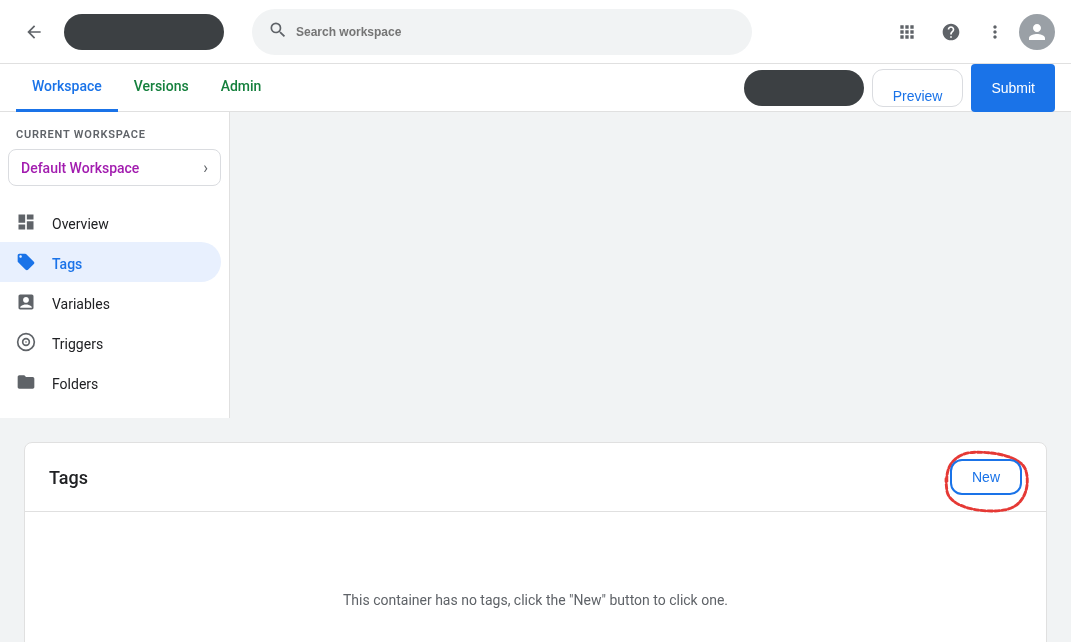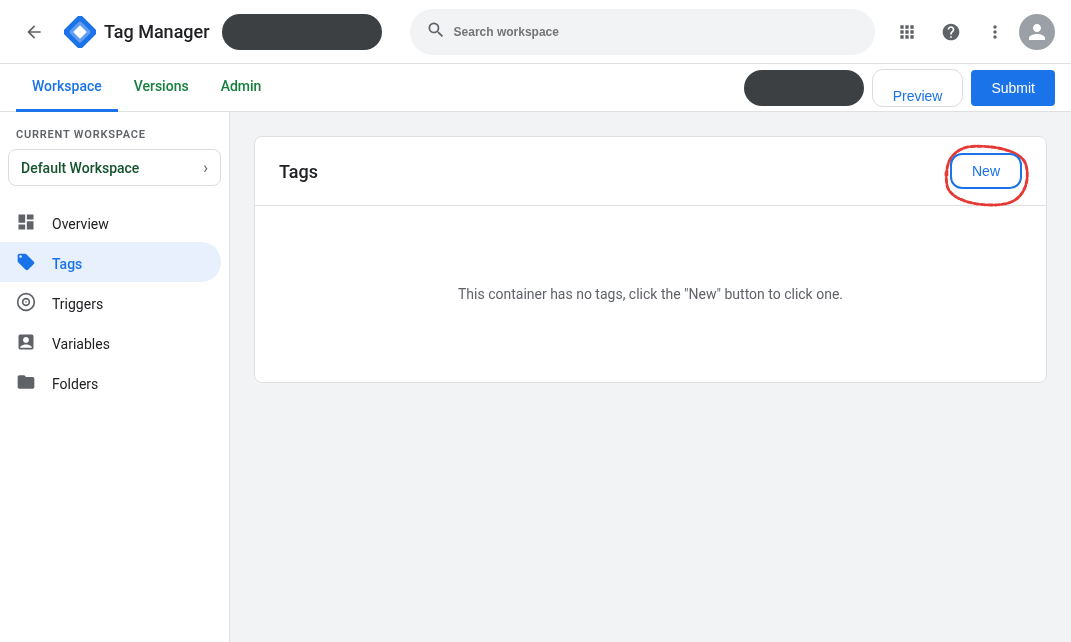--- a/index.html
+++ b/index.html
@@ -135,35 +135,36 @@
       padding: 18px 20px;
       border: 1px solid #dadce0;
       border-radius: 11px;
       background: #fff;
       color: #1a73e8;
       font-size: 14px;
       font-weight: 500;
       cursor: pointer;
     }
     .btn-submit {
-      height: 36px;
+      height: 48px;
       padding: 0 20px;
       border: none;
       border-radius: 4px;
       background: #1a73e8;
       color: #fff;
       font-size: 14px;
       font-weight: 500;
       cursor: pointer;
     }
 
     
     .layout {
       display: flex;
       height: calc(100vh - 112px);
+      flex-direction: column;
     }
 
     
     .sidebar {
       width: 230px;
       background: #fff;
       padding: 16px 0;
       flex-shrink: 0;
       border-right: 1px solid #e0e0e0;
     }
@@ -182,21 +183,21 @@
       margin: 0 8px 16px;
       padding: 8px 12px;
       border: 1px solid #dadce0;
       border-radius: 8px;
       cursor: pointer;
       background: #fff;
     }
     .workspace-name {
       font-size: 14px;
       font-weight: 500;
-      color: #14532d;
+      color: #a21caf;
     }
     .chevron-right { color: #5f6368; font-size: 16px; }
 
     .sidebar-item {
       display: flex;
       align-items: flex-end;
       gap: 16px;
       padding: 10px 16px;
       cursor: pointer;
       border-radius: 0 24px 24px 0;
@@ -275,28 +276,20 @@
 </head>
 <body>
 
 <div class="topbar">
   <button class="back-btn">
     <svg class="svg-icon" viewBox="0 0 24 24">
         <path d="M20 11H7.83l5.59-5.59L12 4l-8 8 8 8 1.41-1.41L7.83 13H20v-2z"></path>
       </svg>
   </button>
 
-  <div class="logo-container">
-    <svg class="logo-diamond" viewBox="0 0 40 40">
-      <rect x="4" y="4" width="32" height="32" rx="4" fill="#1a73e8" transform="rotate(45 20 20)"></rect>
-      <rect x="10" y="10" width="20" height="20" rx="2" fill="#fff" transform="rotate(45 20 20)" opacity="0.3"></rect>
-      <rect x="14" y="14" width="12" height="12" rx="1" fill="#fff" transform="rotate(45 20 20)"></rect>
-    </svg>
-    <span class="app-title">Tag Manager</span>
-  </div>
 
   <div class="account-pill"></div>
 
   <div class="search-bar">
     <span class="search-icon-wrap">
       <svg class="svg-icon" viewBox="0 0 24 24" fill="#5f6368">
           <path d="M15.5 14h-.79l-.28-.27A6.471 6.471 0 0 0 16 9.5 6.5 6.5 0 1 0 9.5 16c1.61 0 3.09-.59 4.23-1.57l.27.28v.79l5 4.99L20.49 19l-4.99-5zm-6 0C7.01 14 5 11.99 5 9.5S7.01 5 9.5 5 14 7.01 14 9.5 11.99 14 9.5 14z"></path>
         </svg>
     </span>
     <input type="text" placeholder="Search workspace" style="">
@@ -362,41 +355,41 @@
         <svg class="svg-icon" viewBox="0 0 24 24">
             <path d="M21.41 11.58l-9-9C12.05 2.22 11.55 2 11 2H4c-1.1 0-2 .9-2 2v7c0 .55.22 1.05.59 1.42l9 9c.36.36.86.58 1.41.58.55 0 1.05-.22 1.41-.59l7-7c.37-.36.59-.86.59-1.41 0-.55-.23-1.06-.59-1.42zM5.5 7C4.67 7 4 6.33 4 5.5S4.67 4 5.5 4 7 4.67 7 5.5 6.33 7 5.5 7z"></path>
           </svg>
       </span>
       <span>Tags</span>
     </div>
 
     <div class="sidebar-item">
       <span class="sidebar-icon">
         <svg class="svg-icon" viewBox="0 0 24 24">
+            <path d="M19 3H5c-1.1 0-2 .9-2 2v14c0 1.1.9 2 2 2h14c1.1 0 2-.9 2-2V5c0-1.1-.9-2-2-2zm-7 3c1.93 0 3.5 1.57 3.5 3.5S13.93 13 12 13s-3.5-1.57-3.5-3.5S10.07 6 12 6zm7 13H5v-.23c0-.62.28-1.2.76-1.58C7.47 15.82 9.64 15 12 15s4.53.82 6.24 2.19c.48.38.76.97.76 1.58V19z"></path>
+          </svg>
+      </span>
+      <span>Variables</span>
+    </div>
+
+    <div class="sidebar-item">
+      <span class="sidebar-icon">
+        <svg class="svg-icon" viewBox="0 0 24 24">
             <path d="M12 2C6.48 2 2 6.48 2 12s4.48 10 10 10 10-4.48 10-10S17.52 2 12 2zm0 18c-4.41 0-8-3.59-8-8s3.59-8 8-8 8 3.59 8 8-3.59 8-8 8zm-1-13H9v6l5.25 3.15.75-1.23-4.5-2.67V7z" opacity="0"></path>
             <circle cx="12" cy="12" r="10" fill="none" stroke="currentColor" stroke-width="2"></circle>
             <circle cx="12" cy="12" r="4" fill="none" stroke="currentColor" stroke-width="2"></circle>
             <circle cx="12" cy="12" r="1"></circle>
           </svg>
       </span>
       <span>Triggers</span>
     </div>
 
     <div class="sidebar-item">
       <span class="sidebar-icon">
         <svg class="svg-icon" viewBox="0 0 24 24">
-            <path d="M19 3H5c-1.1 0-2 .9-2 2v14c0 1.1.9 2 2 2h14c1.1 0 2-.9 2-2V5c0-1.1-.9-2-2-2zm-7 3c1.93 0 3.5 1.57 3.5 3.5S13.93 13 12 13s-3.5-1.57-3.5-3.5S10.07 6 12 6zm7 13H5v-.23c0-.62.28-1.2.76-1.58C7.47 15.82 9.64 15 12 15s4.53.82 6.24 2.19c.48.38.76.97.76 1.58V19z"></path>
-          </svg>
-      </span>
-      <span>Variables</span>
-    </div>
-
-    <div class="sidebar-item">
-      <span class="sidebar-icon">
-        <svg class="svg-icon" viewBox="0 0 24 24">
             <path d="M10 4H4c-1.1 0-1.99.9-1.99 2L2 18c0 1.1.9 2 2 2h16c1.1 0 2-.9 2-2V8c0-1.1-.9-2-2-2h-8l-2-2z"></path>
           </svg>
       </span>
       <span>Folders</span>
     </div>
 
   </div>
 
   <div class="main">
     <div class="content-card">

